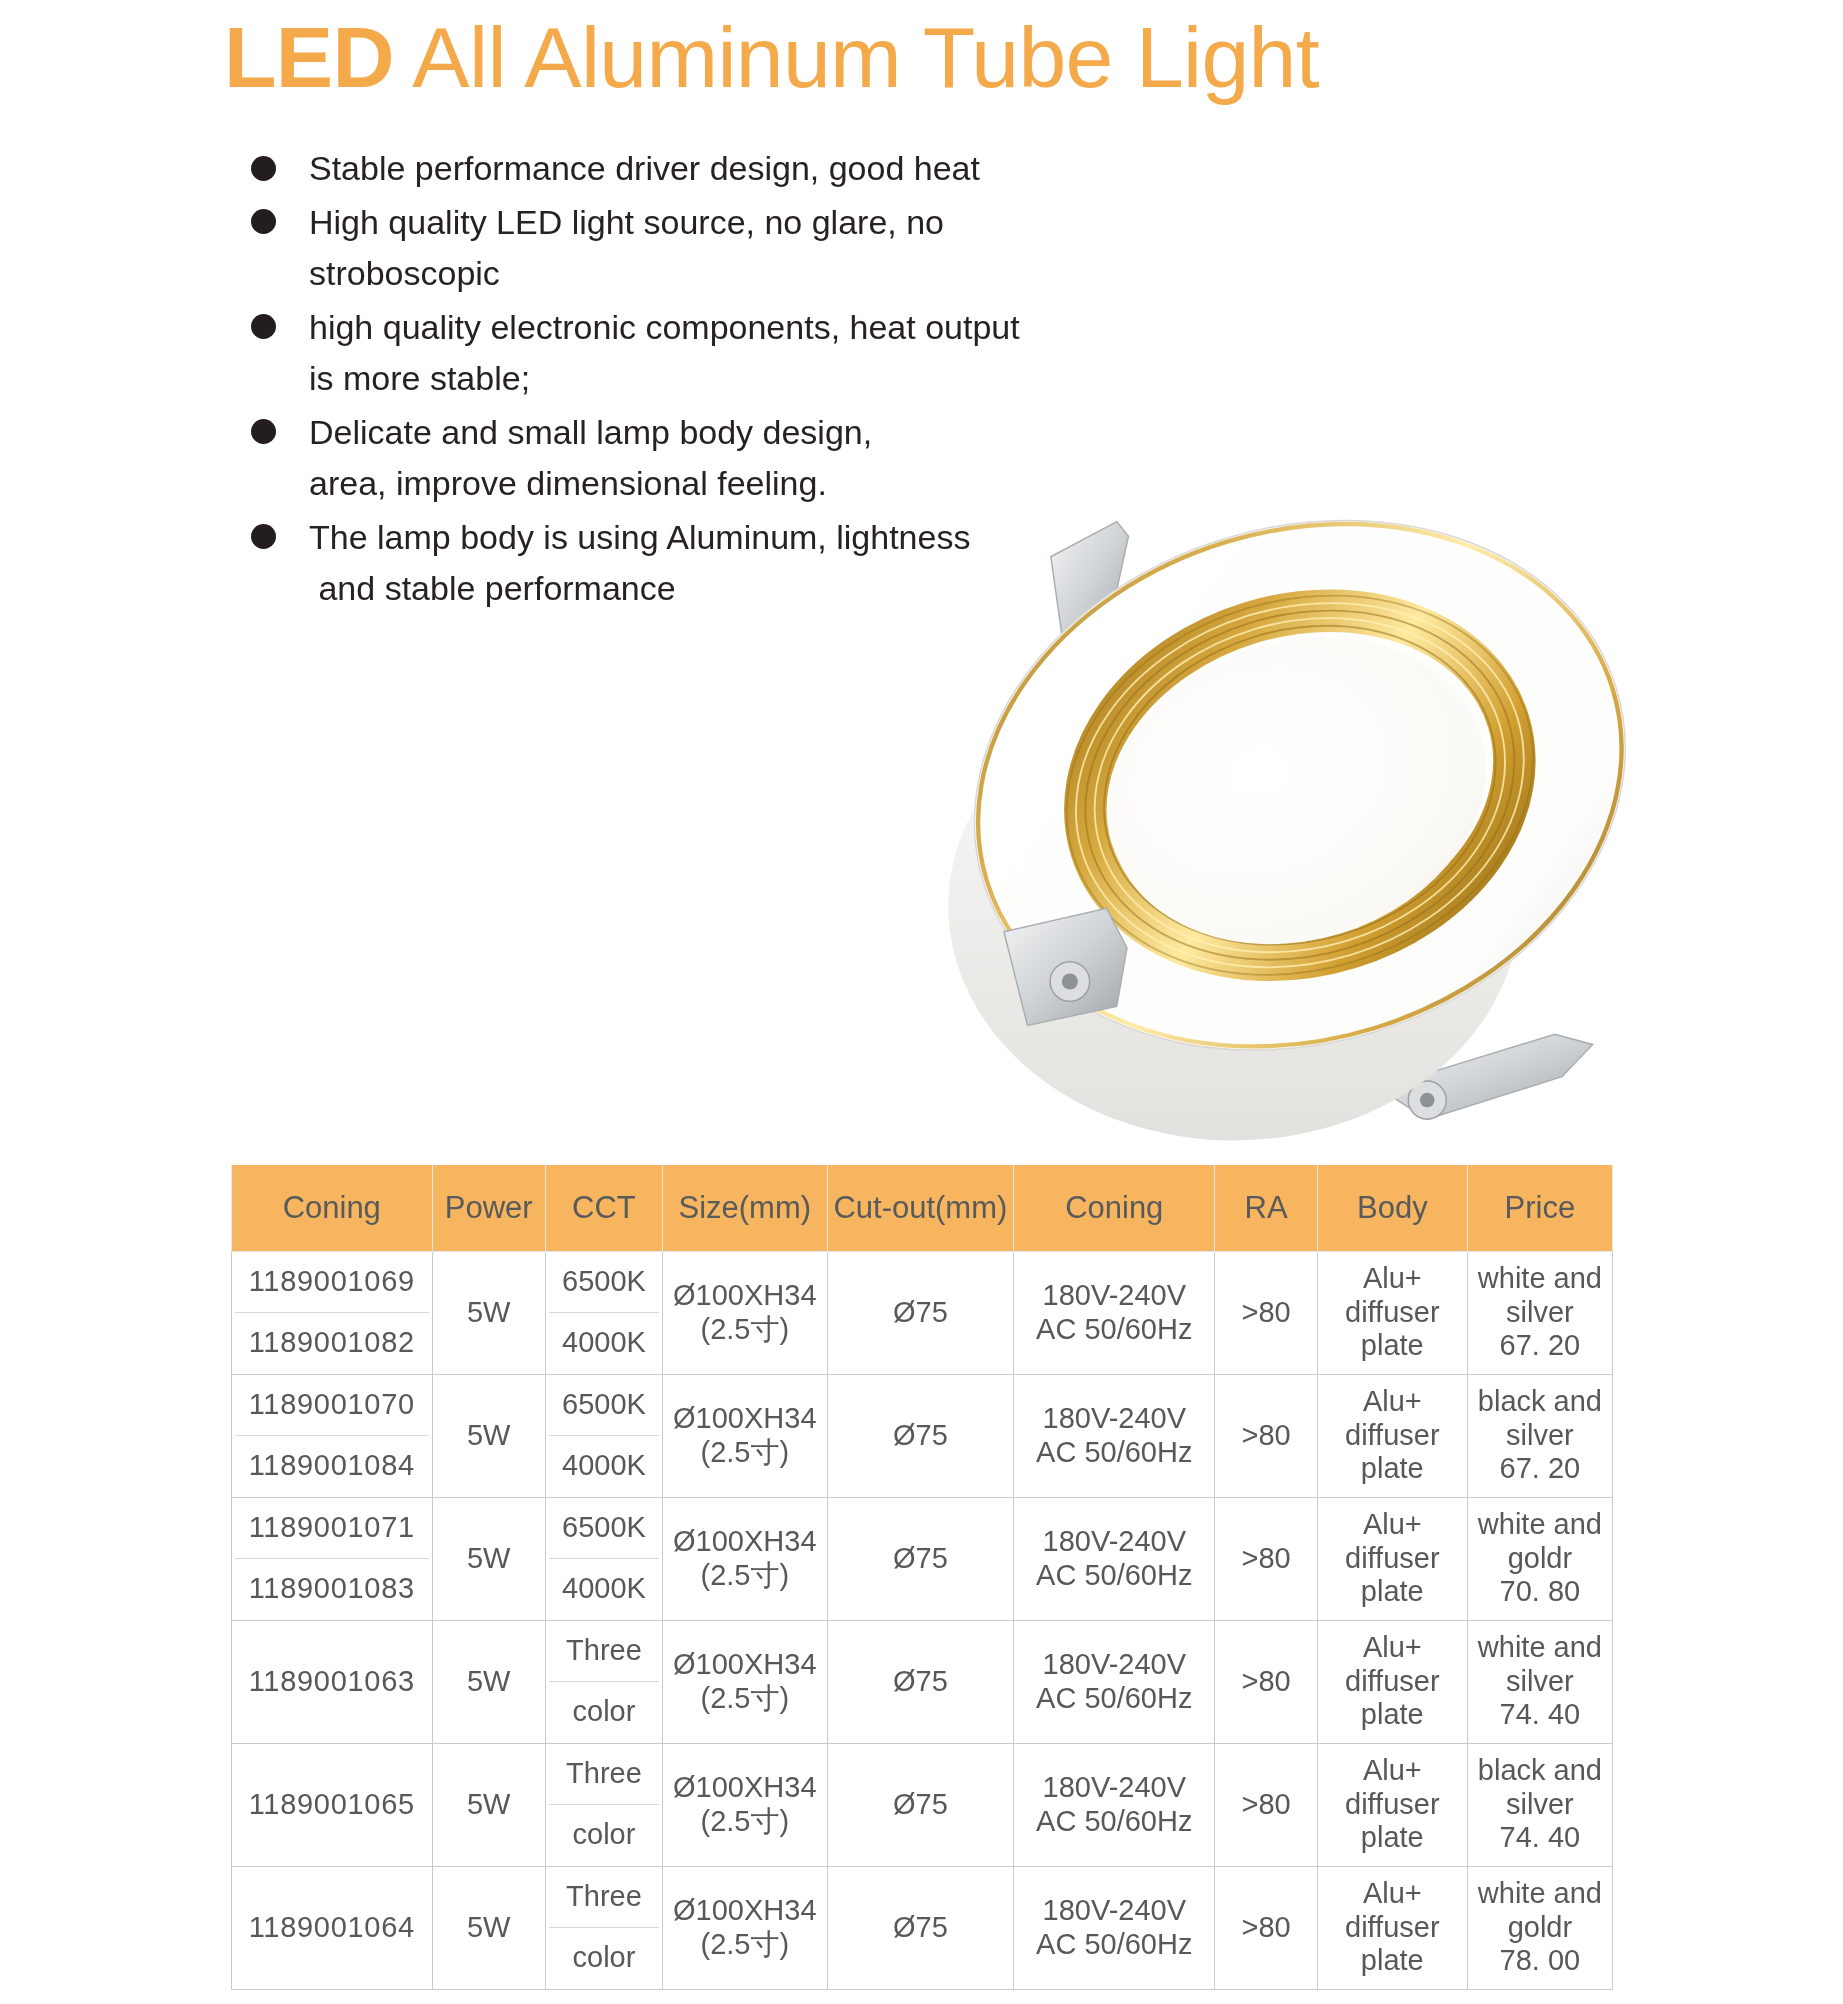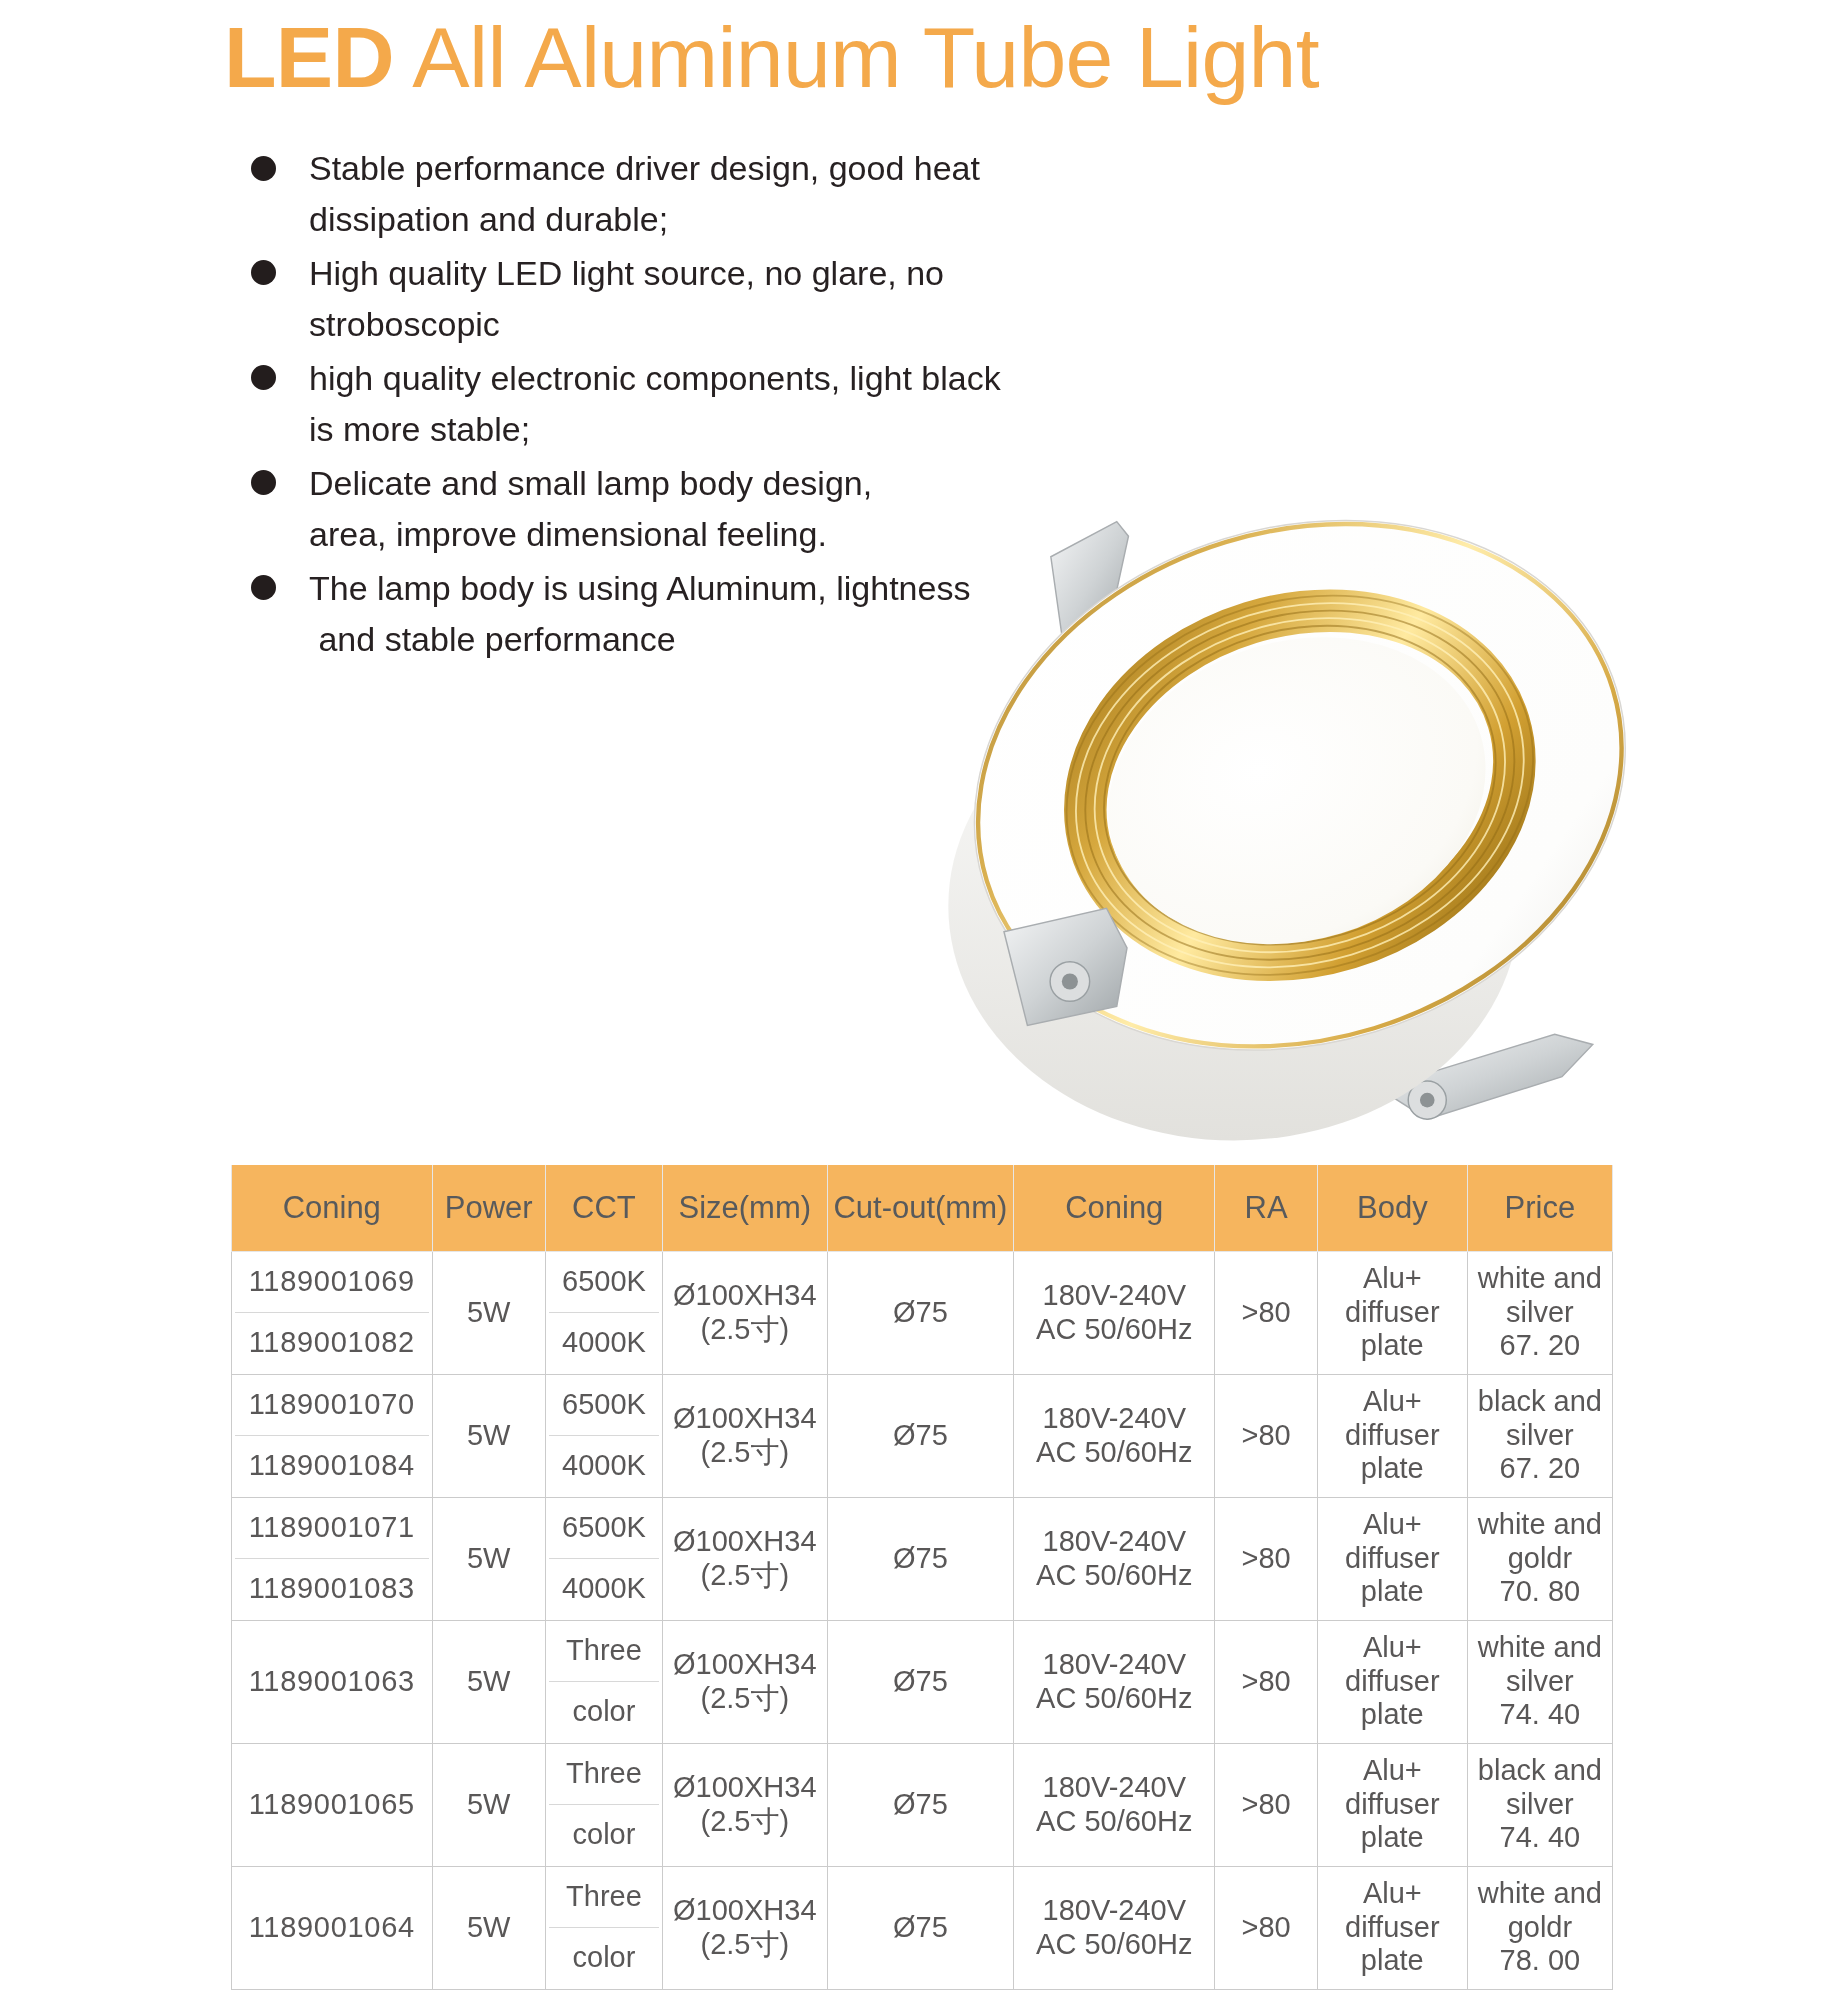--- a/index.html
+++ b/index.html
@@ -62,30 +62,29 @@
 <body>
 
 <div class="page">
 
   <h1 class="title"><span class="b">LED</span><span class="r"> All Aluminum Tube Light</span></h1>
 
   <ul class="features">
       <li>
         <span class="dot"></span>
         <div class="fline">Stable performance driver design, good heat</div>
-        <div class="fline">dissipation and durable;</div>
       </li>
       <li>
         <span class="dot"></span>
         <div class="fline">High quality LED light source, no glare, no</div>
         <div class="fline">stroboscopic</div>
       </li>
       <li>
         <span class="dot"></span>
-        <div class="fline">high quality electronic components, light black</div>
+        <div class="fline">high quality electronic components, heat output</div>
         <div class="fline">is more stable;</div>
       </li>
       <li>
         <span class="dot"></span>
         <div class="fline">Delicate and small lamp body design,</div>
         <div class="fline">area, improve dimensional feeling.</div>
       </li>
       <li>
         <span class="dot"></span>
         <div class="fline">The lamp body is using Aluminum, lightness</div>

